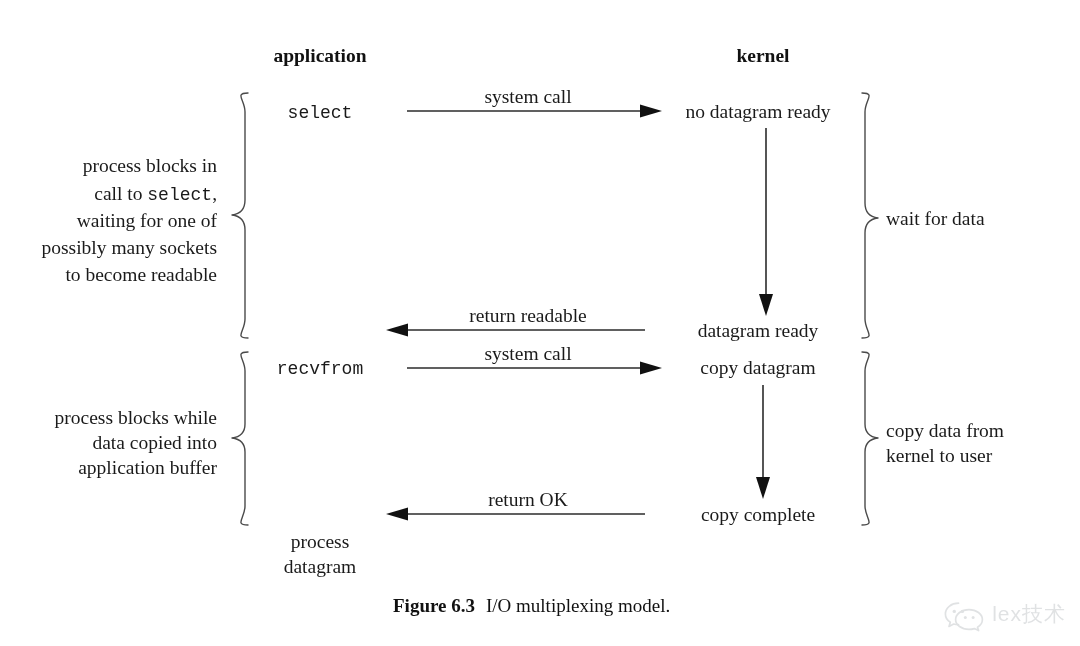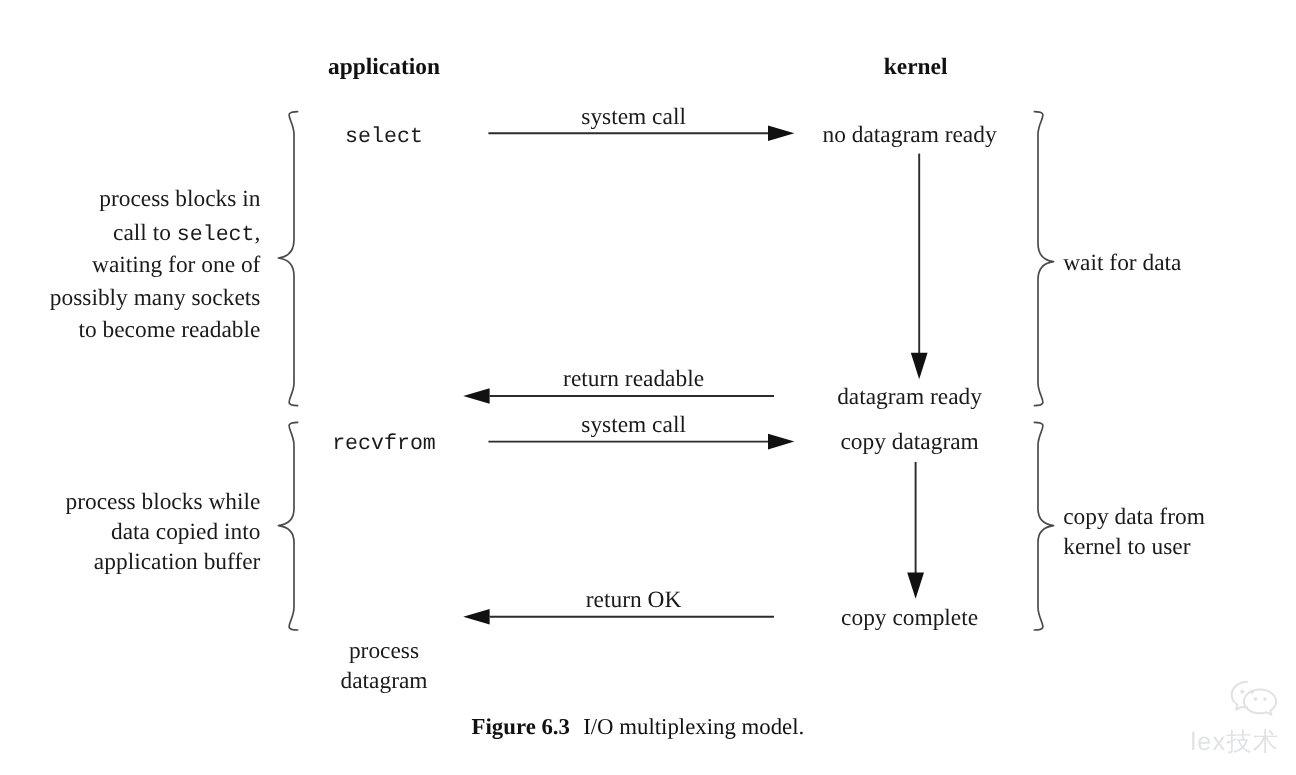--- a/index.html
+++ b/index.html
@@ -68,24 +68,23 @@
     stroke-linejoin: round;
   }
   .ahead {
     fill: #111111;
   }
   .wm {
     position: absolute;
     right: 14px;
     bottom: 14px;
     display: flex;
-    align-items: flex-end;
+    align-items: flex-start;
     gap: 7px;
     opacity: 0.30;
-    flex-direction: column;
   }
   .wm-text {
     font-family: "Liberation Sans", "DejaVu Sans", sans-serif;
     font-size: 21px;
     color: #9aa0a6;
     letter-spacing: 1px;
     white-space: nowrap;
   }
 </style>
 </head>

